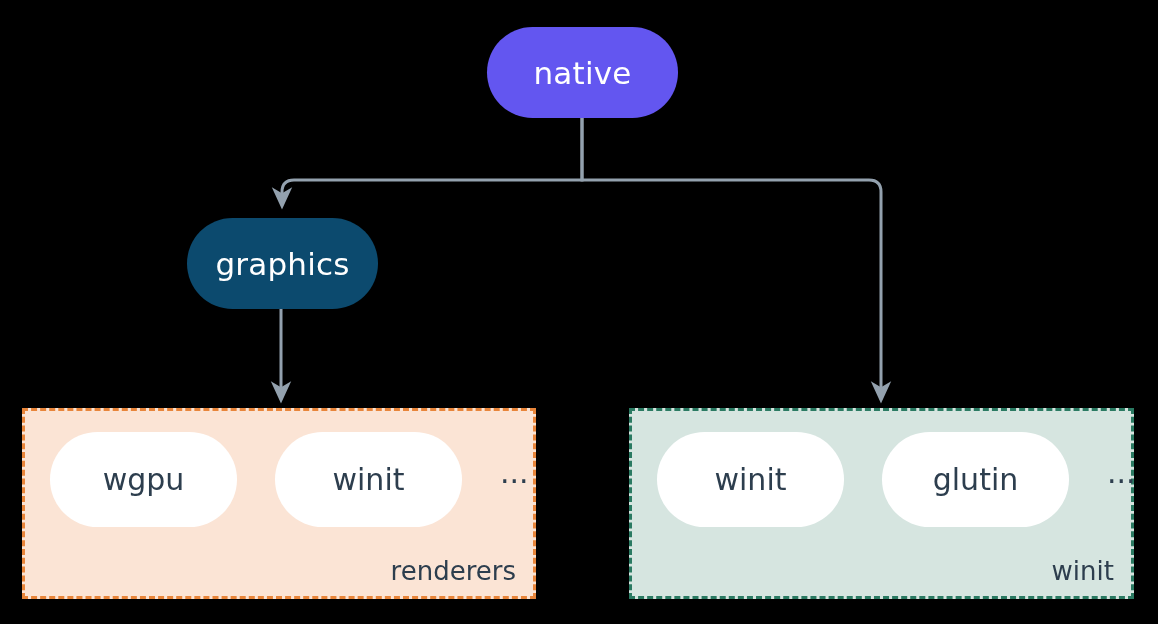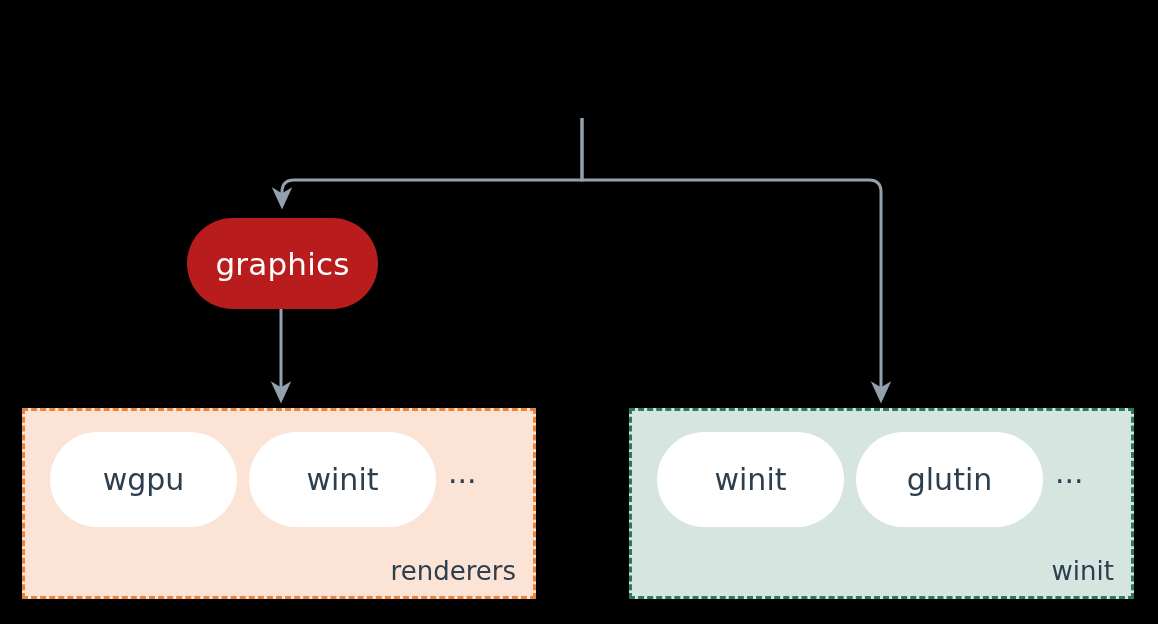--- a/index.html
+++ b/index.html
@@ -42,21 +42,21 @@
     top: 27px;
     width: 191px;
     height: 91px;
     background: #6356f0;
   }
   .node-graphics {
     left: 187px;
     top: 218px;
     width: 191px;
     height: 91px;
-    background: #b91c1c;
+    background: #0c4a6e;
   }
   .group {
     position: absolute;
     box-sizing: border-box;
     top: 408px;
     height: 191px;
     border-style: dashed;
     border-width: 3px;
   }
   .group-renderers {
@@ -70,21 +70,21 @@
     width: 505px;
     background: #d6e5e0;
     border-color: #2a7a62;
   }
   .group-items {
     position: absolute;
     left: 25px;
     top: 21px;
     display: flex;
     align-items: center;
-    gap: 12px;
+    gap: 38px;
   }
   .pill {
     display: flex;
     align-items: center;
     justify-content: center;
     width: 187px;
     height: 95px;
     border-radius: 48px;
     background: #ffffff;
     color: #2d3e4e;
@@ -118,20 +118,23 @@
       </marker>
     </defs>
 
     <path d="M 582 118 L 582 180 L 294 180 Q 282 180 282 192 L 282 198" fill="none" stroke="#93a1ae" stroke-width="3" stroke-linecap="butt" marker-end="url(#arrowhead)"></path>
 
     <path d="M 582 118 L 582 180 L 869 180 Q 881 180 881 192 L 881 392" fill="none" stroke="#93a1ae" stroke-width="3" stroke-linecap="butt" marker-end="url(#arrowhead)"></path>
 
     <path d="M 281 309 L 281 392" fill="none" stroke="#93a1ae" stroke-width="3" stroke-linecap="butt" marker-end="url(#arrowhead)"></path>
   </svg>
 
+  <div class="node node-native">
+    <span>native</span>
+  </div>
 
   <div class="node node-graphics">
     <span>graphics</span>
   </div>
 
   <div class="group group-renderers">
     <div class="group-items">
       <div class="pill">
         <span>wgpu</span>
       </div>

